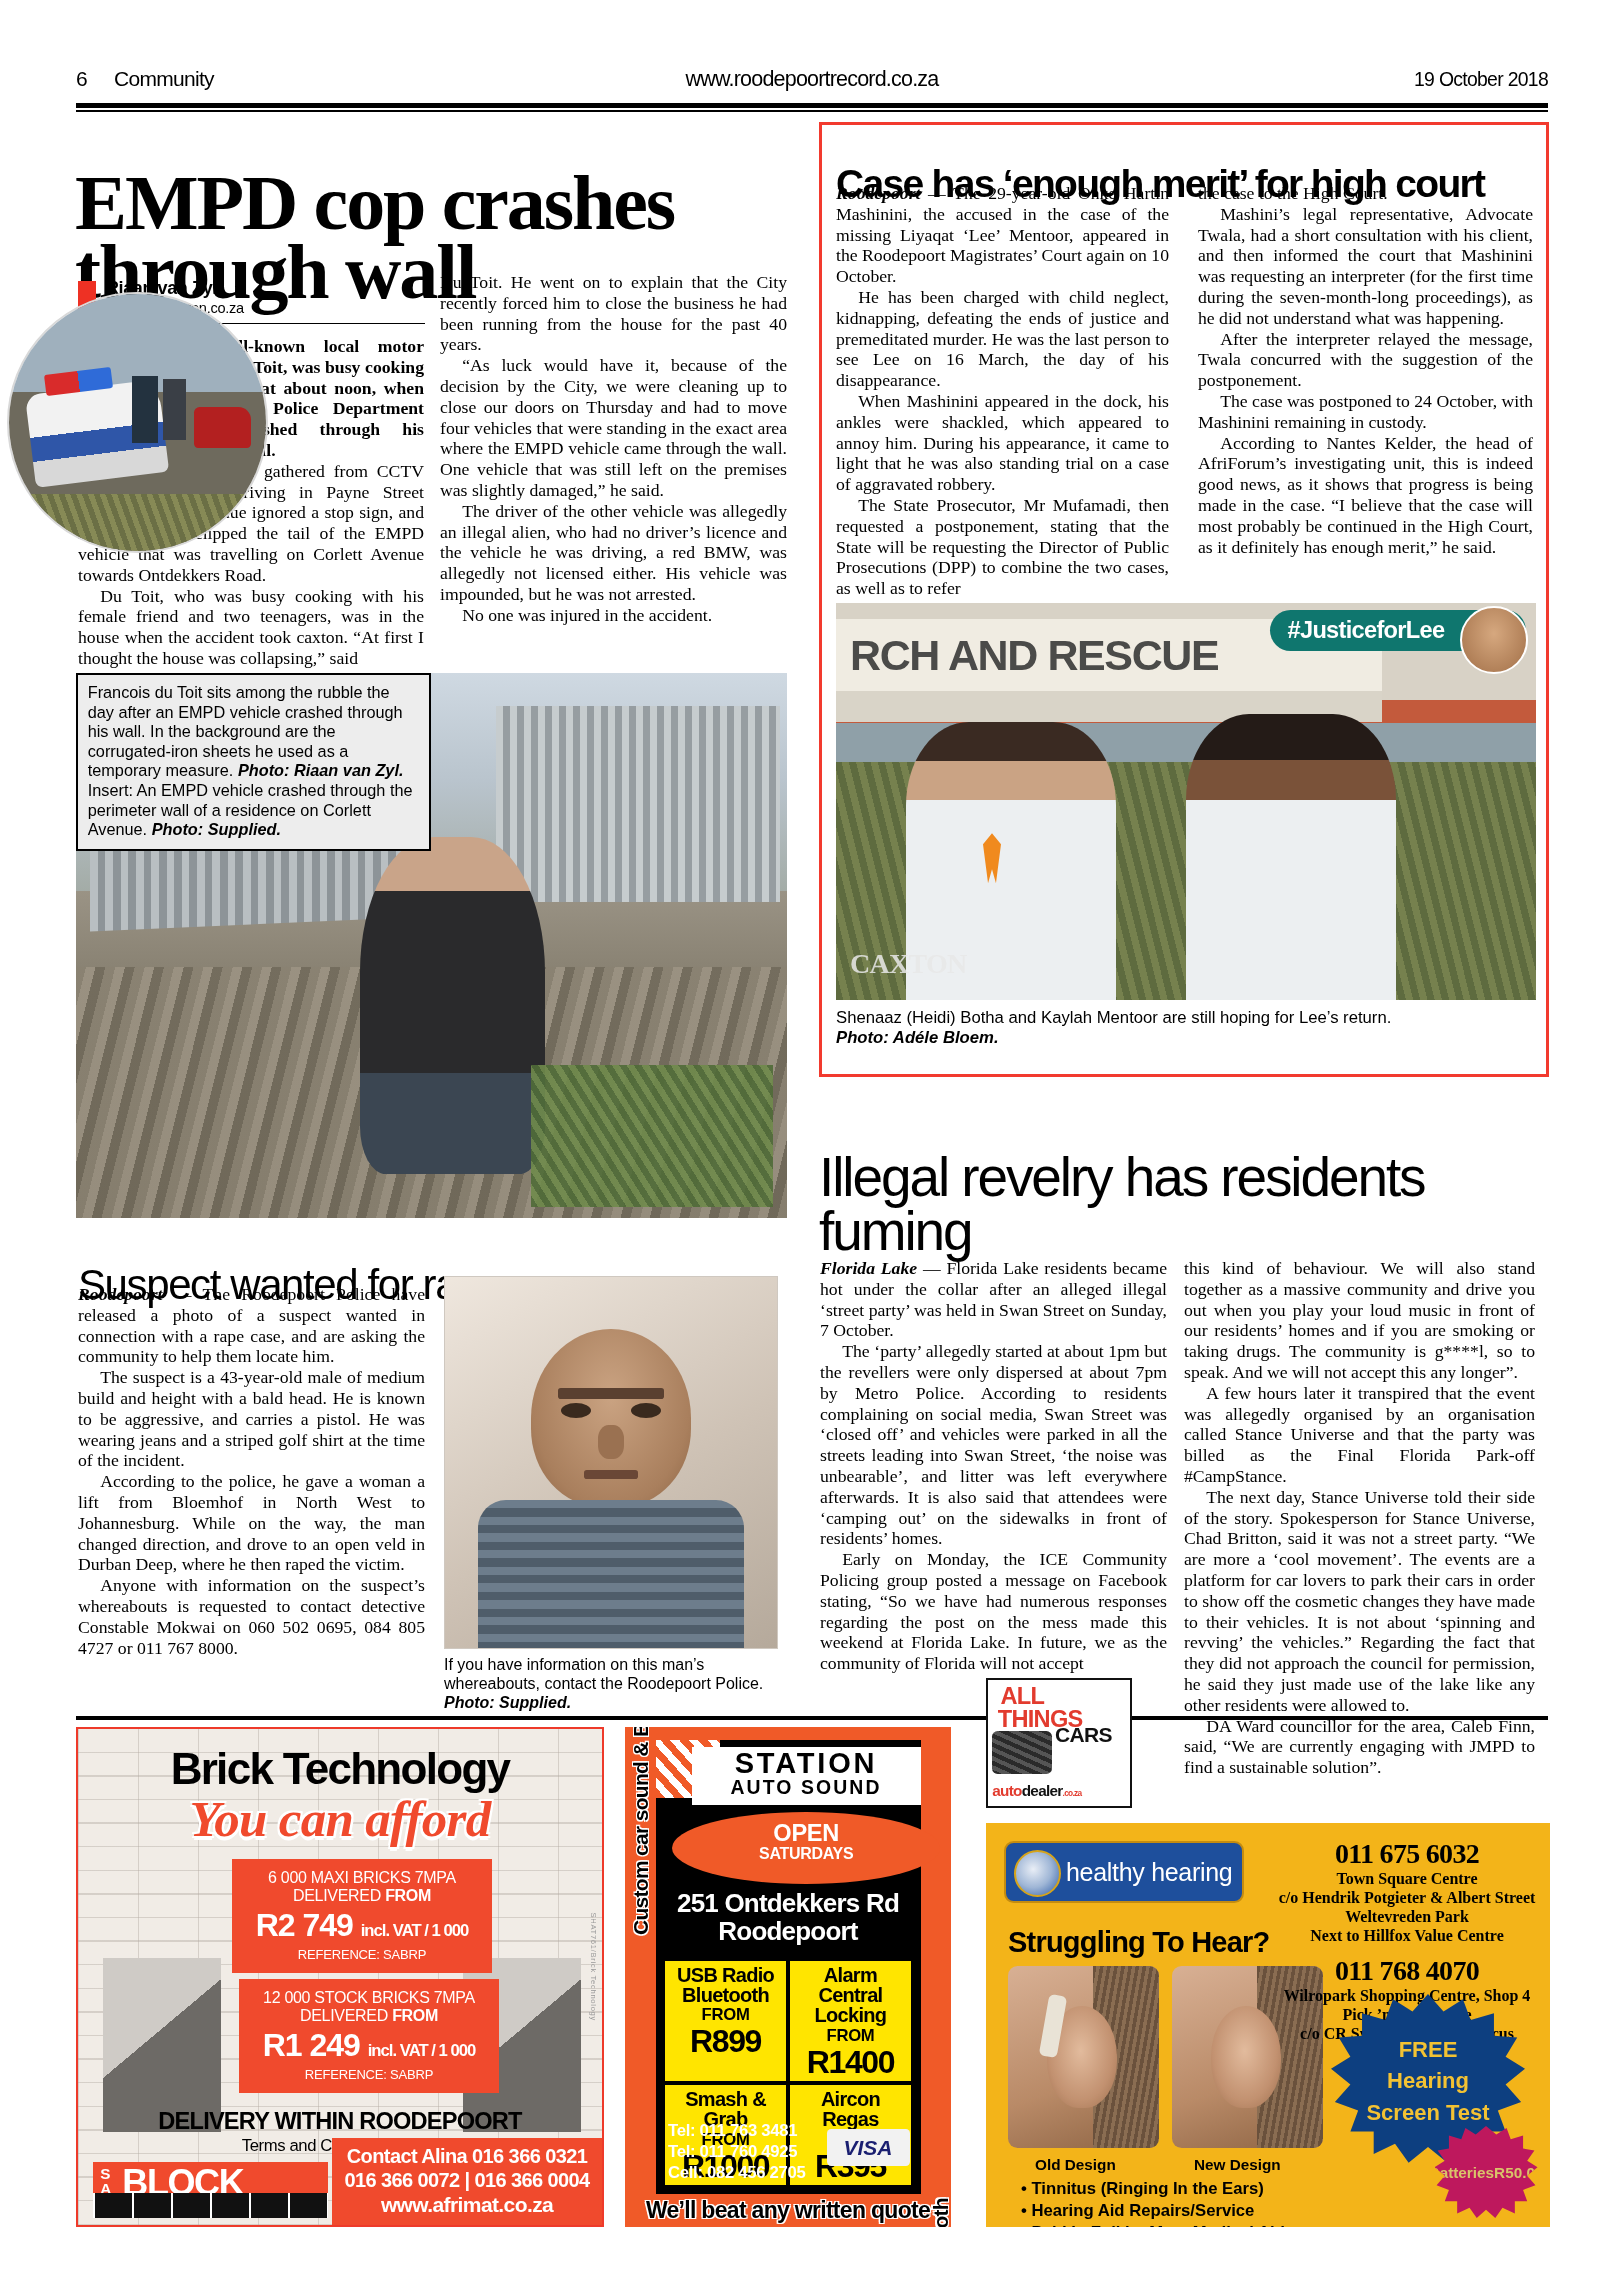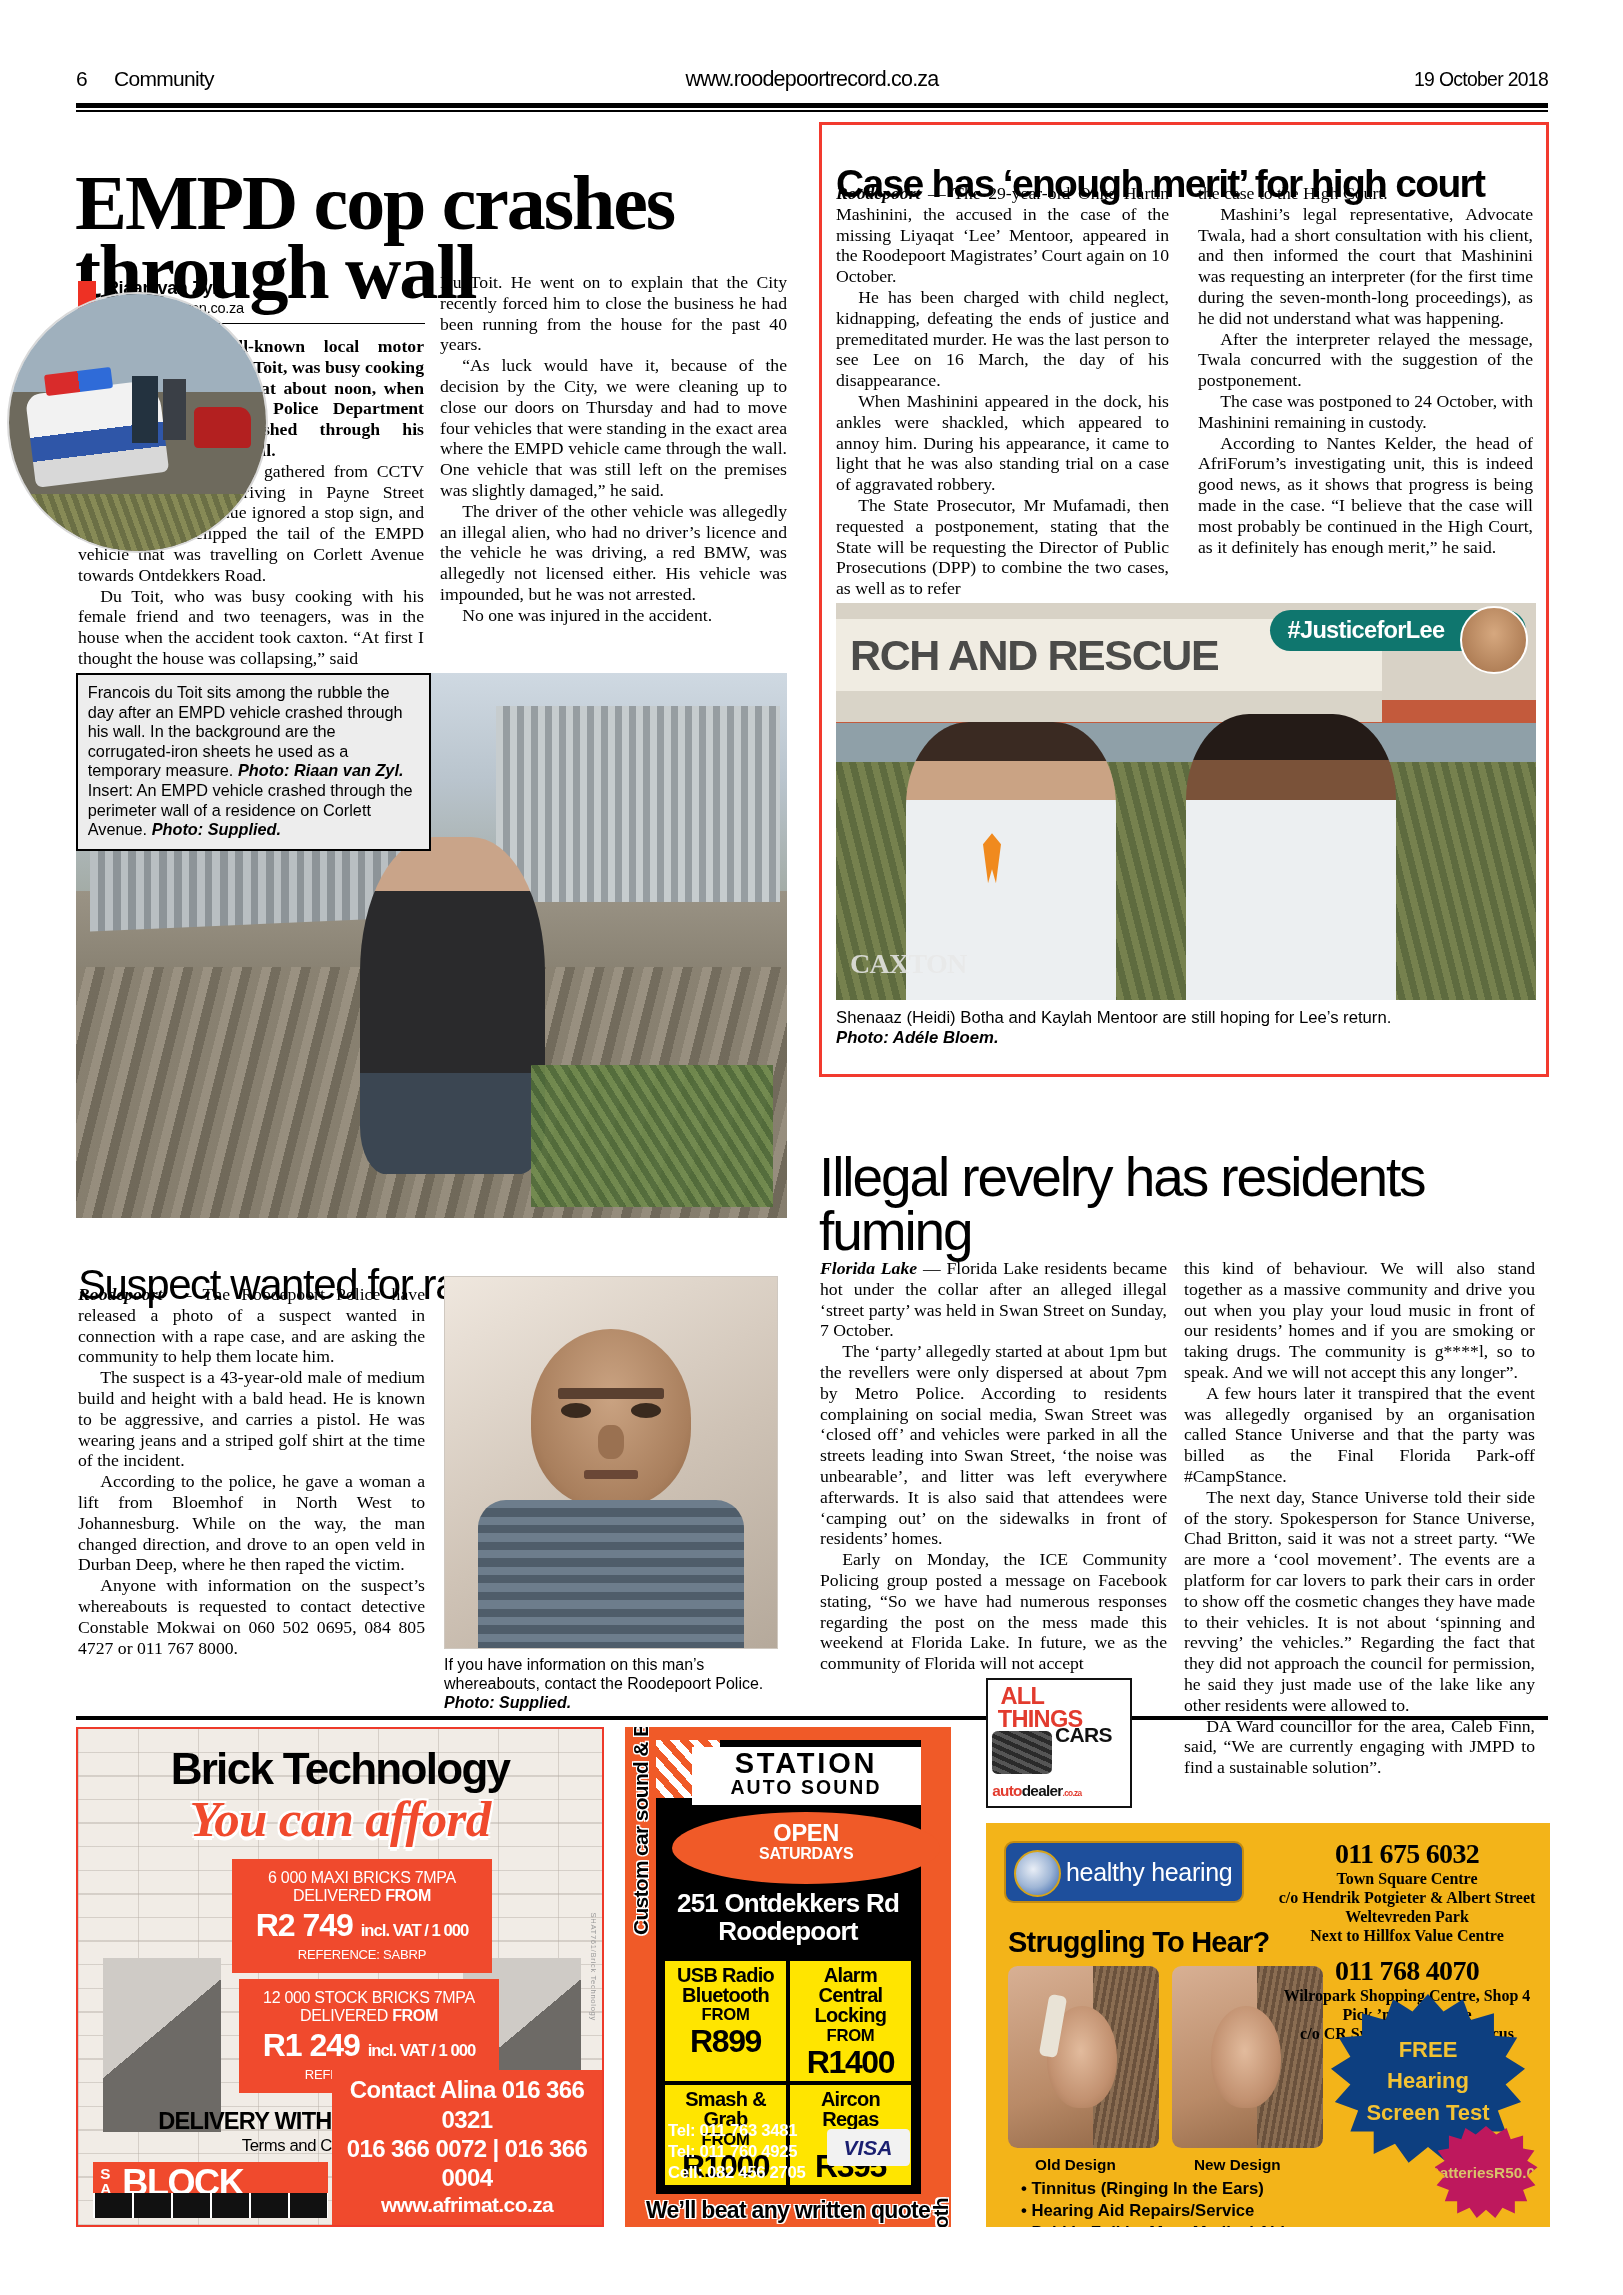--- a/index.html
+++ b/index.html
@@ -207,21 +207,21 @@
     text-decoration:underline;}
   .sabs .s{font-size:9px;letter-spacing:0.7px;}
   .afrimat{position:absolute;left:355px;top:439px;font-family:"Liberation Sans",sans-serif;
     font-weight:700;font-size:30.5px;letter-spacing:-1.4px;}
   .afrimat .tri{display:inline-block;width:0;height:0;
     border-left:11.8px solid transparent;border-right:11.8px solid transparent;
     border-bottom:28px solid #d7332a;margin-right:2.8px;vertical-align:-4.2px;}
   .brick-contact{position:absolute;left:254px;right:0;bottom:0;background:#f04a2d;color:#fff;
     text-align:center;font-family:"Liberation Sans",sans-serif;font-weight:700;
     padding:5.6px 0 7px;}
-  .brick-contact div{font-size:24px;letter-spacing:-0.6px;line-height:1.22;}
+  .brick-contact div{font-size:20px;letter-spacing:-0.6px;line-height:1.22;}
   .brick-contact .web{font-size:21px;}
   .brick-vert{position:absolute;right:4.2px;top:292px;font-family:"Liberation Sans",sans-serif;
     font-size:7.6px;color:#999;transform:rotate(90deg);transform-origin:right top;letter-spacing:0.7px;}
 
   
   .ad-station{position:absolute;left:625px;top:1727px;width:326px;height:500px;
     background:#f05a28;box-sizing:border-box;padding:7px;overflow:hidden;}
   .st-inner{position:absolute;left:30.5px;top:12.5px;right:30.5px;bottom:33px;background:#000;}
   .st-logo{position:absolute;left:36px;top:7px;width:229px;height:58px;background:#fff;
     text-align:center;font-family:"Liberation Sans",sans-serif;}

